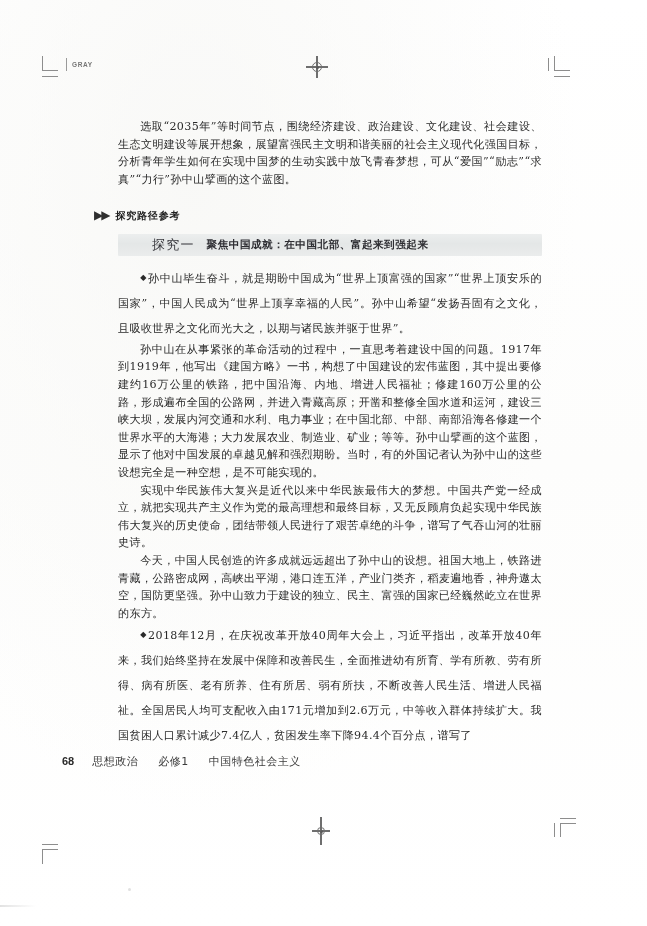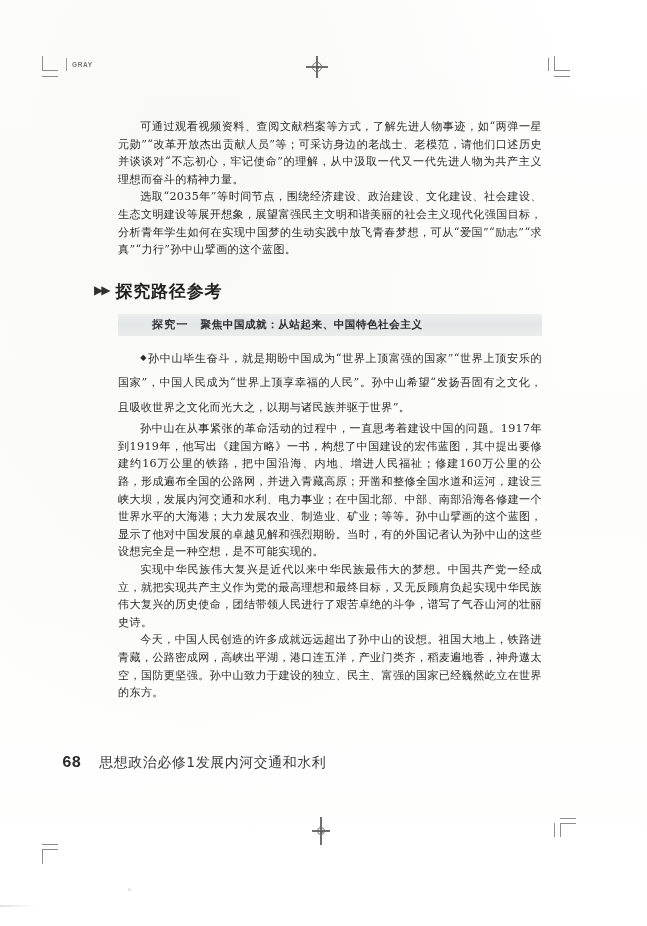--- a/index.html
+++ b/index.html
@@ -132,41 +132,41 @@
   .arrow-marker {
     display: inline-block;
     color: #2f2f2f;
     font-size: 12px;
     line-height: 1;
     letter-spacing: -2px;
     transform: translateY(-1px);
   }
   .section-head-title {
     font-family: "DejaVu Sans", "Liberation Sans", sans-serif;
-    font-size: 17px;
+    font-size: 10px;
     font-weight: 700;
     color: #1f1f1f;
     letter-spacing: 0.8px;
   }
 
   
   .inquiry-banner {
     margin: 6px 0 9px 0;
     height: 22px;
     background: linear-gradient(180deg, #eceeee 0%, #e4e7e7 45%, #eaecec 100%);
     display: flex;
     align-items: center;
     padding-left: 34px;
     box-sizing: border-box;
     border-radius: 1px;
   }
   .inquiry-label {
     font-family: "DejaVu Serif", "Liberation Serif", serif;
-    font-size: 11px;
-    font-weight: 700;
+    font-size: 13px;
+    font-weight: 400;
     color: #35353a;
     letter-spacing: 1.2px;
     margin-right: 12px;
   }
   .inquiry-title {
     font-family: "DejaVu Serif", "Liberation Serif", serif;
     font-size: 10.6px;
     font-weight: 700;
     color: #2d2d32;
     letter-spacing: 0.5px;
@@ -193,32 +193,32 @@
   
   #page-footer {
     position: absolute;
     left: 62px;
     top: 754px;
     display: flex;
     align-items: baseline;
     gap: 18px;
   }
   #folio {
-    font-family: Liberation Mono, monospace;
-    font-size: 16px;
+    font-family: Liberation Sans, sans-serif;
+    font-size: 11px;
     font-weight: 700;
     color: #2b2b2b;
   }
   .footer-run {
     font-family: "DejaVu Sans", "Liberation Sans", sans-serif;
-    font-size: 14px;
+    font-size: 11px;
     color: #3b3b3b;
     letter-spacing: 0.5px;
     display: flex;
-    gap: 0;
+    gap: 20px;
   }
 </style>
 </head>
 <body>
 
 <div id="scan-sheet">
 
   <div id="paper-tint"></div>
 
   <div class="crop-mark" style="left:42px; top:56px;">
@@ -262,46 +262,46 @@
   </div>
 
   <div class="colorbar-rule" style="left:66px; top:58px; height:13px;"></div>
   <div class="colorbar-label" style="left:72px; top:61px;">GRAY</div>
 
   <div class="smudge" style="left:128px; top:888px; width:3px; height:3px;"></div>
   <div class="edge-streak" style="left:0px; top:905px; width:36px;"></div>
 
   <div id="content">
 
-    <p class="body-par">可通过观看视频资料、查阅文献档案等方式，了解先进人物事迹，如“两弹一星元勋”“改革开放杰出贡献人员”等；可采访身边的老战士、老模范，请他们口述历史并谈谈对“不忘初心，牢记使命”的理解，从中汲取一代又一代先进人物为共产主义理想而奋斗的精神力量。</p>
     <p class="body-par">选取“2035年”等时间节点，围绕经济建设、政治建设、文化建设、社会建设、生态文明建设等展开想象，展望富强民主文明和谐美丽的社会主义现代化强国目标，分析青年学生如何在实现中国梦的生动实践中放飞青春梦想，可从“爱国”“励志”“求真”“力行”孙中山擘画的这个蓝图。</p>
 
     <div class="section-head">
       <span class="arrow-marker">▶▶</span>
       <span class="section-head-title">探究路径参考</span>
     </div>
 
     <div class="inquiry-banner">
       <span class="inquiry-label">探究一</span>
-      <span class="inquiry-title">聚焦中国成就：从站起来、中国特色社会主义</span>
+      <span class="inquiry-title">聚焦中国成就：在中国北部、富起来到强起来</span>
     </div>
 
     <p class="bullet-par"><span class="diamond">◆</span><span>孙中山毕生奋斗，就是期盼中国成为“世界上顶富强的国家”“世界上顶安乐的国家”，中国人民成为“世界上顶享幸福的人民”。孙中山希望“发扬吾固有之文化，且吸收世界之文化而光大之，以期与诸民族并驱于世界”。</span></p>
 
     <p class="body-par">孙中山在从事紧张的革命活动的过程中，一直思考着建设中国的问题。1917年到1919年，他写出《建国方略》一书，构想了中国建设的宏伟蓝图，其中提出要修建约16万公里的铁路，把中国沿海、内地、增进人民福祉；修建160万公里的公路，形成遍布全国的公路网，并进入青藏高原；开凿和整修全国水道和运河，建设三峡大坝，发展内河交通和水利、电力事业；在中国北部、中部、南部沿海各修建一个世界水平的大海港；大力发展农业、制造业、矿业；等等。孙中山擘画的这个蓝图，显示了他对中国发展的卓越见解和强烈期盼。当时，有的外国记者认为孙中山的这些设想完全是一种空想，是不可能实现的。</p>
 
     <p class="body-par">实现中华民族伟大复兴是近代以来中华民族最伟大的梦想。中国共产党一经成立，就把实现共产主义作为党的最高理想和最终目标，又无反顾肩负起实现中华民族伟大复兴的历史使命，团结带领人民进行了艰苦卓绝的斗争，谱写了气吞山河的壮丽史诗。</p>
 
     <p class="body-par">今天，中国人民创造的许多成就远远超出了孙中山的设想。祖国大地上，铁路进青藏，公路密成网，高峡出平湖，港口连五洋，产业门类齐，稻麦遍地香，神舟遨太空，国防更坚强。孙中山致力于建设的独立、民主、富强的国家已经巍然屹立在世界的东方。</p>
 
+    <p class="bullet-par"><span class="diamond">◆</span><span>2018年12月，在庆祝改革开放40周年大会上，习近平指出，改革开放40年来，我们始终坚持在发展中保障和改善民生，全面推进幼有所育、学有所教、劳有所得、病有所医、老有所养、住有所居、弱有所扶，不断改善人民生活、增进人民福祉。全国居民人均可支配收入由171元增加到2.6万元，中等收入群体持续扩大。我国贫困人口累计减少7.4亿人，贫困发生率下降94.4个百分点，谱写了</span></p>
 
   </div>
 
   <div id="page-footer">
     <span id="folio">68</span>
     <span class="footer-run">
       <span>思想政治</span>
       <span>必修1</span>
-      <span>发展内河交通和水利</span>
+      <span>中国特色社会主义</span>
     </span>
   </div>
 
 </div>
 
 </body></html>

